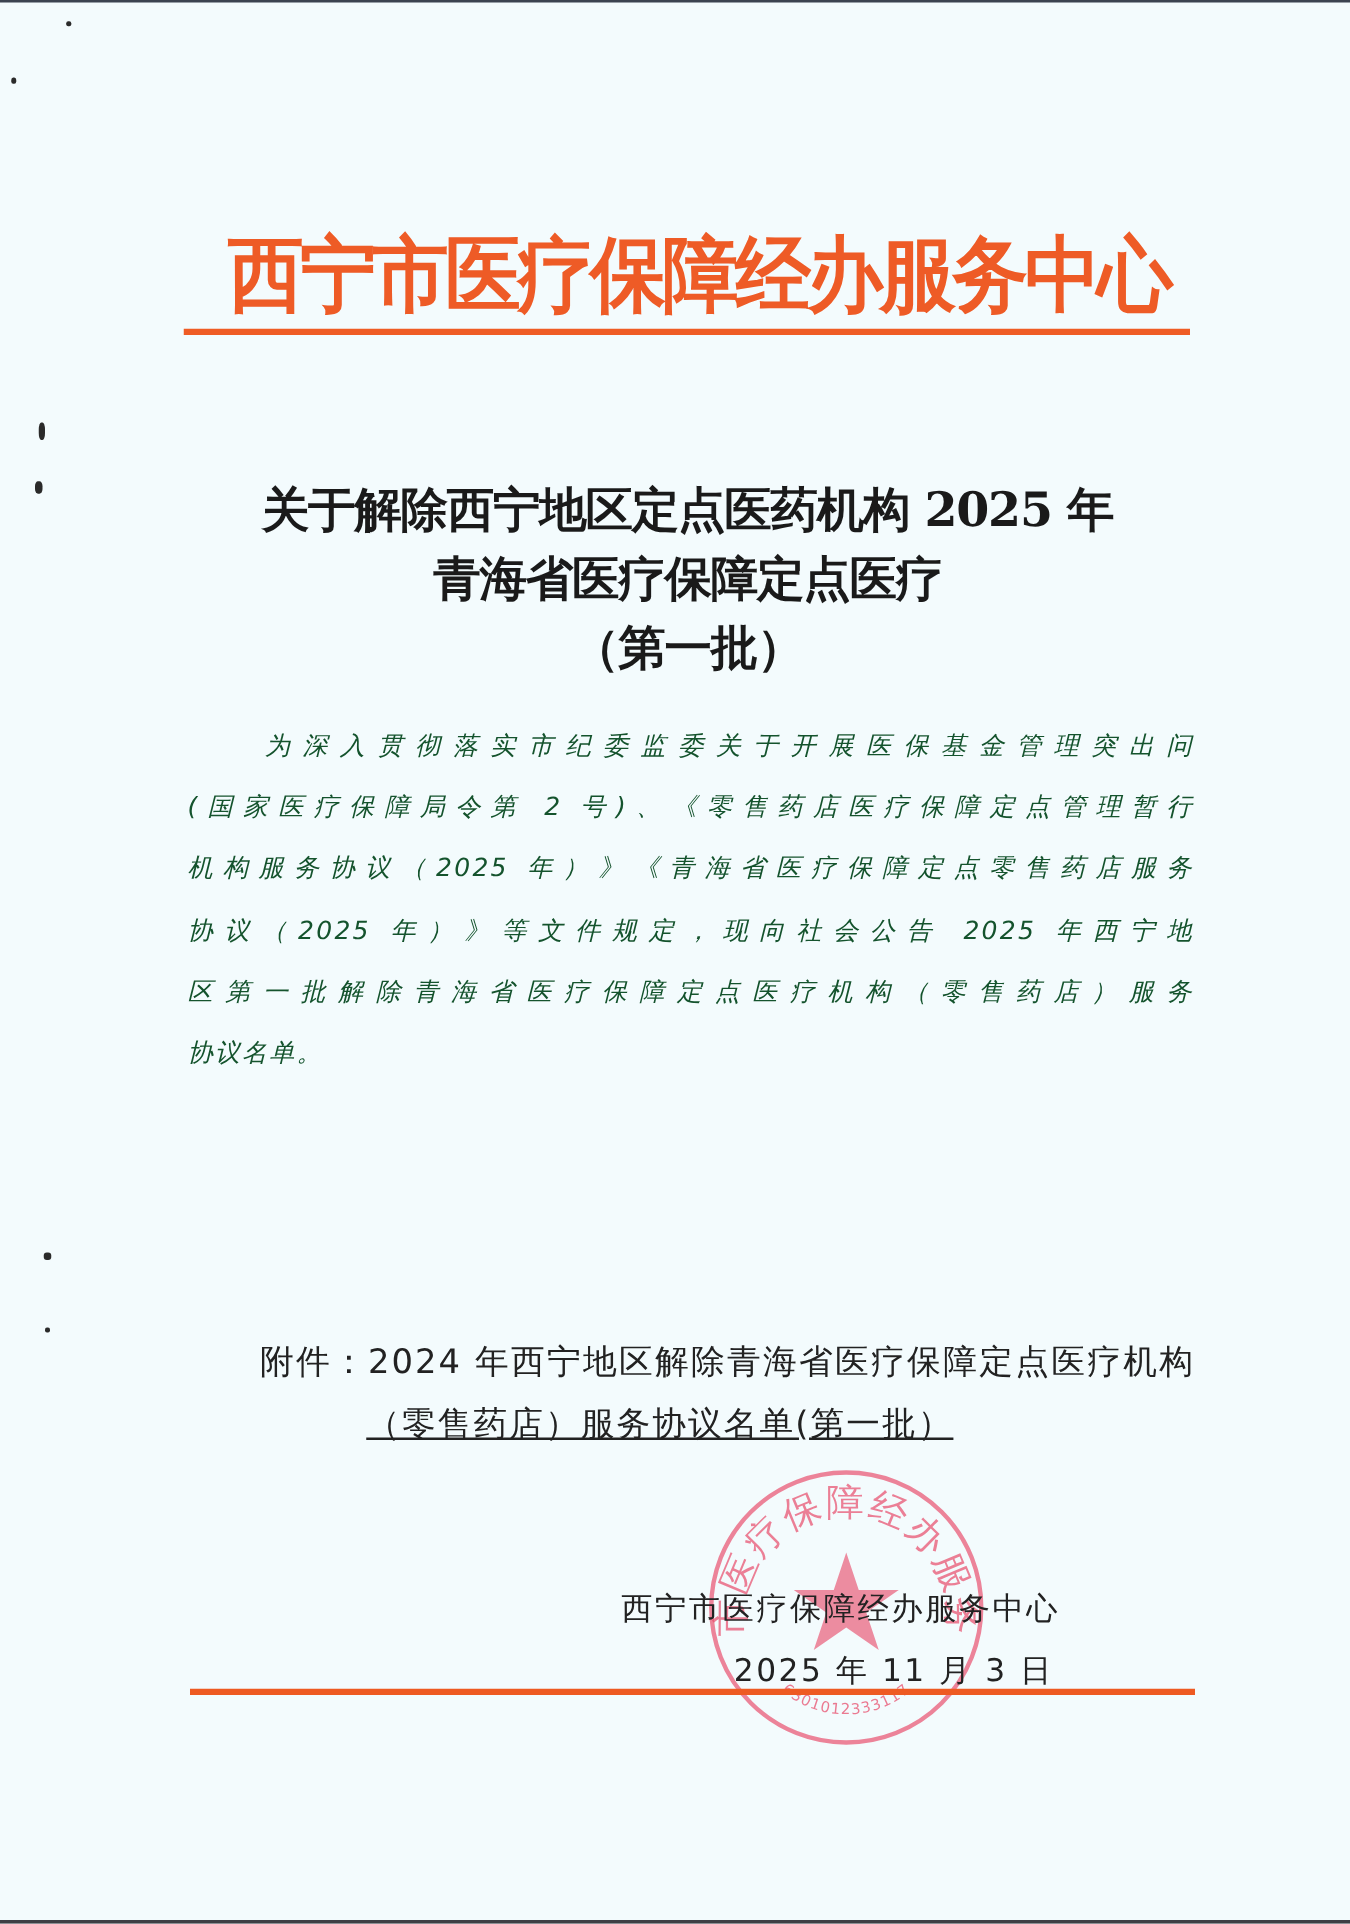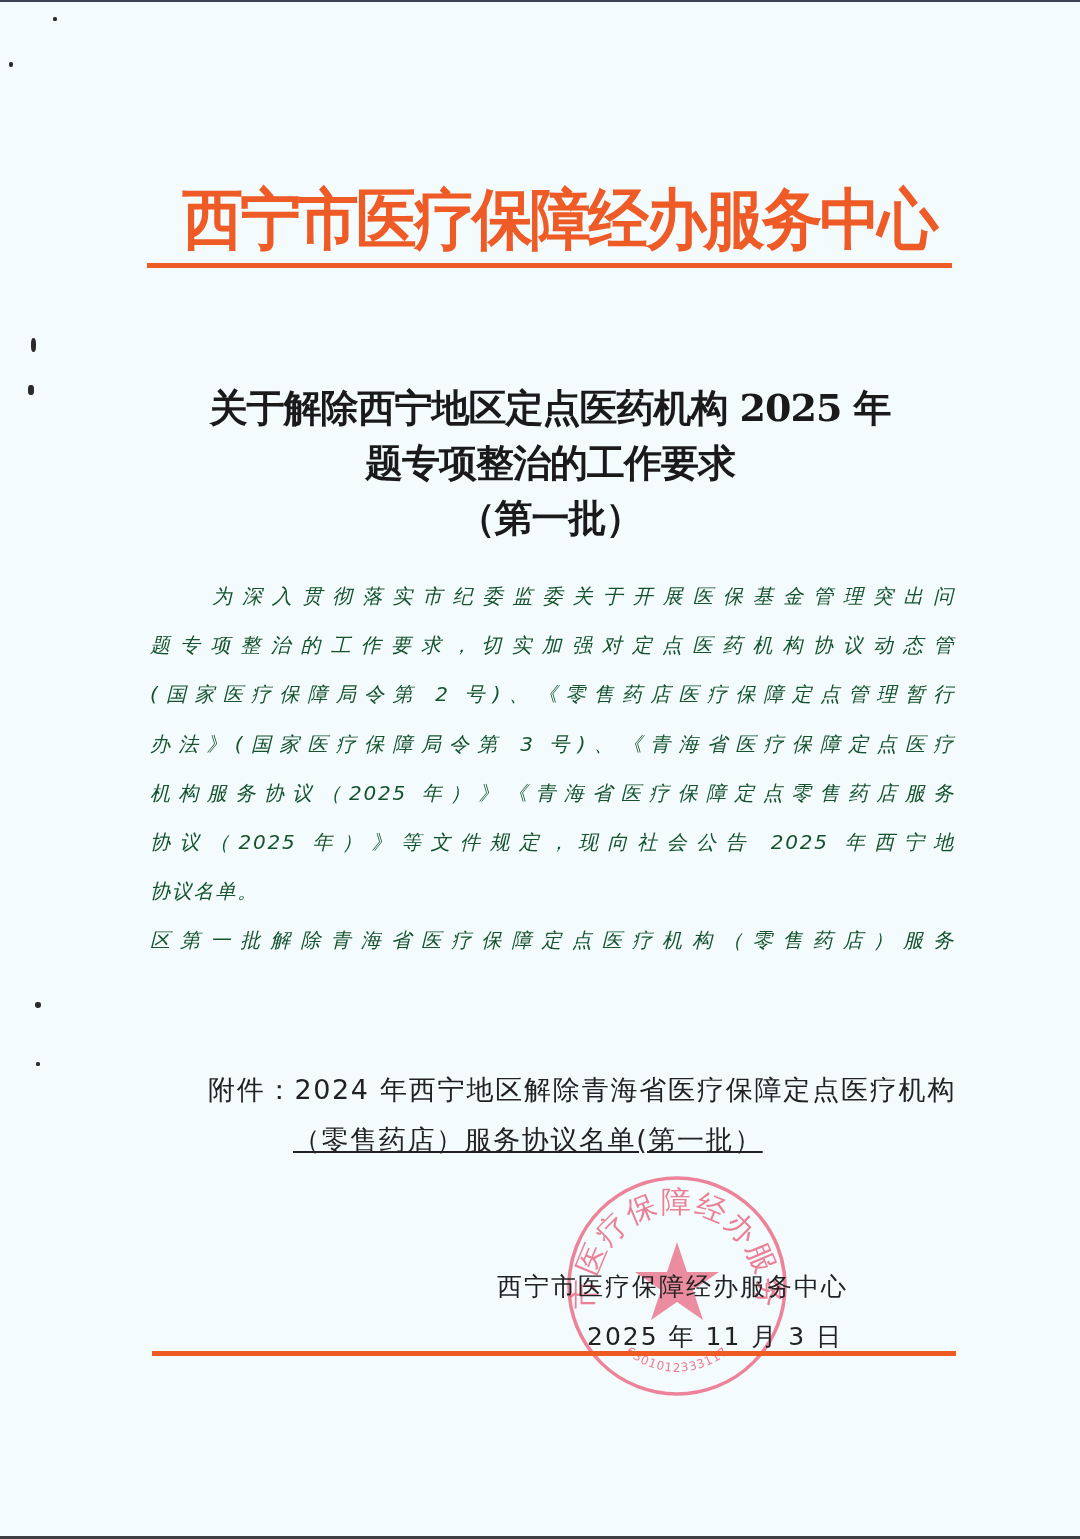--- a/index.html
+++ b/index.html
@@ -121,33 +121,31 @@
 <div class="speck" style="left:35px;top:1002px;width:6px;height:6px;"></div>
 <div class="speck" style="left:36px;top:1062px;width:4px;height:4px;"></div>
 
 <div class="letterhead">
   <div class="letterhead-title">西宁市医疗保障经办服务中心</div>
 </div>
 <div class="letterhead-rule"></div>
 
 <div class="doc-title">
   <div>关于解除西宁地区定点医药机构 2025 年</div>
-  <div>题专项整治的工作要求</div>
+  <div>青海省医疗保障定点医疗</div>
   <div>（第一批）</div>
 </div>
 
 <div class="doc-body">
   <span class="line indent">为深入贯彻落实市纪委监委关于开展医保基金管理突出问</span>
-  <span class="line">题专项整治的工作要求，切实加强对定点医药机构协议动态管</span>
   <span class="line">(国家医疗保障局令第 2 号)、《零售药店医疗保障定点管理暂行</span>
-  <span class="line">办法》(国家医疗保障局令第 3 号)、《青海省医疗保障定点医疗</span>
   <span class="line">机构服务协议（2025 年）》《青海省医疗保障定点零售药店服务</span>
   <span class="line">协议（2025 年）》等文件规定，现向社会公告 2025 年西宁地</span>
+  <span class="line">区第一批解除青海省医疗保障定点医疗机构（零售药店）服务</span>
   <span class="line last">协议名单。</span>
-  <span class="line">区第一批解除青海省医疗保障定点医疗机构（零售药店）服务</span>
 </div>
 
 <div class="attachment">
   <span class="line first">附件：2024 年西宁地区解除青海省医疗保障定点医疗机构</span>
   <span class="line second">（零售药店）服务协议名单(第一批）</span>
 </div>
 
 <svg class="seal" viewBox="0 0 228 228" xmlns="http://www.w3.org/2000/svg">
   <defs>
     <path id="sealArc" d="M 34 140 A 82 82 0 1 1 194 140"></path>

